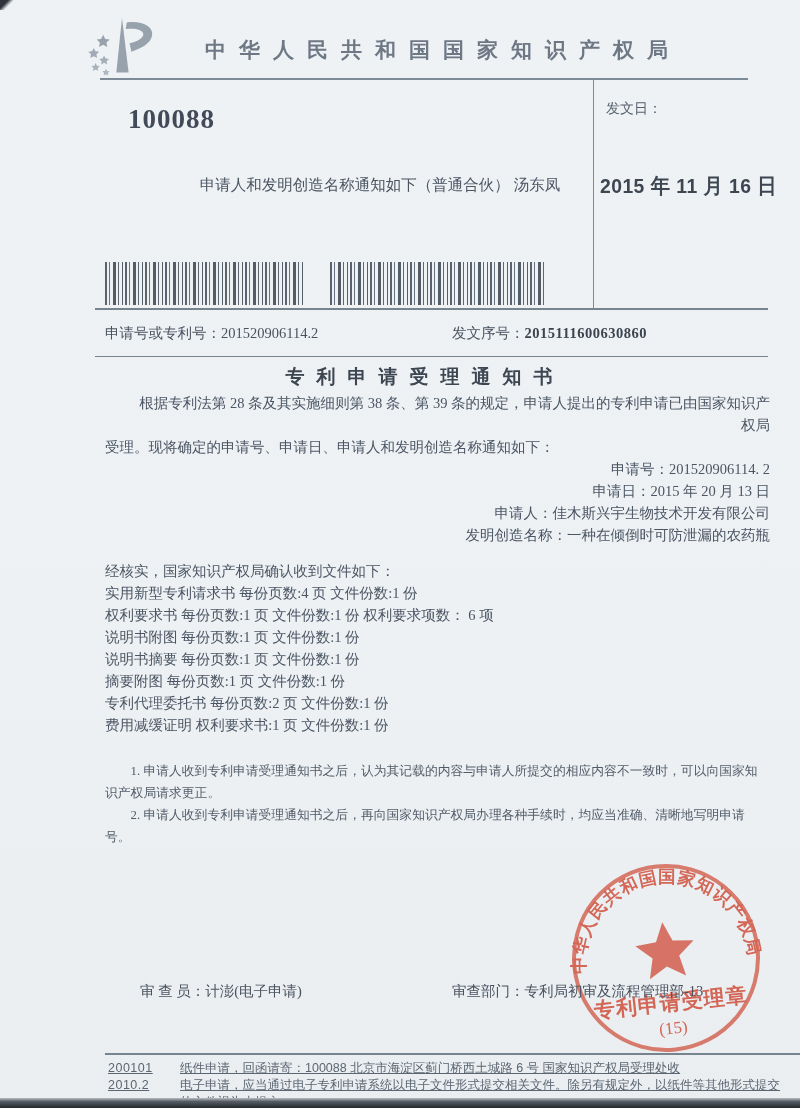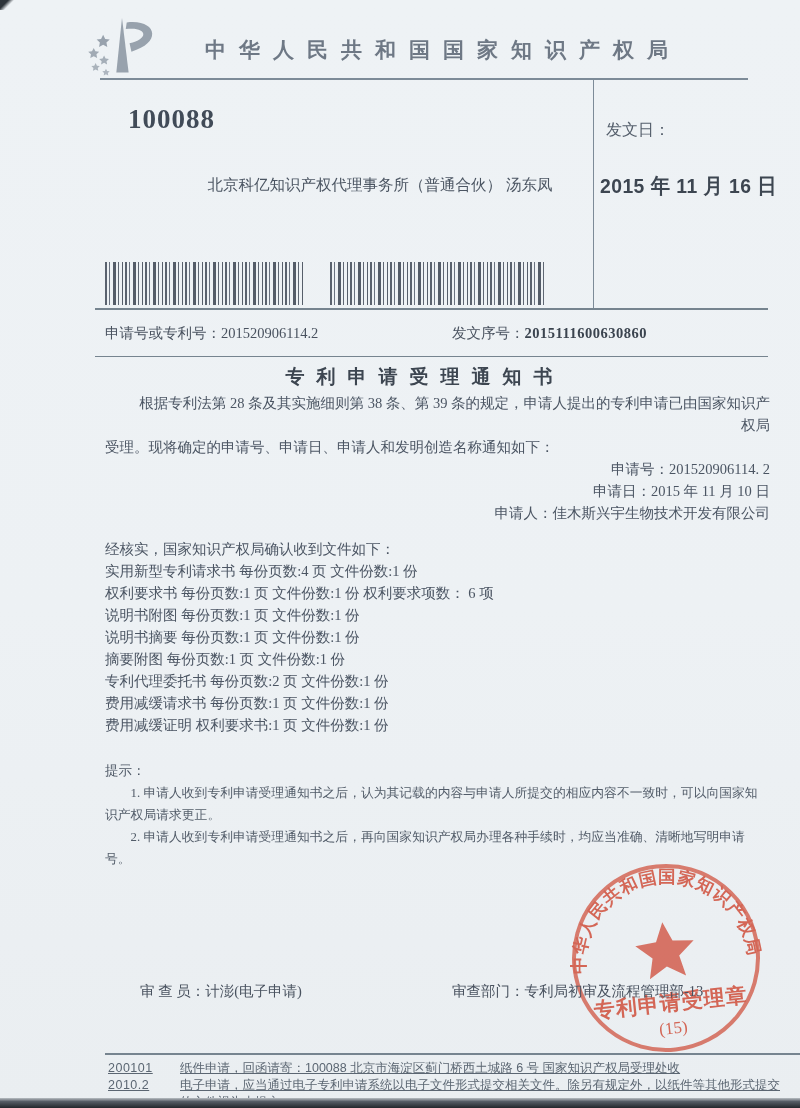--- a/index.html
+++ b/index.html
@@ -25,21 +25,21 @@
   .vert-rule{position:absolute;left:593px;top:78px;width:0;height:230px;
     border-left:1px solid #7d8b98;}
   
   .postal-code{position:absolute;left:128px;top:104px;
     font-size:27px;font-weight:bold;color:#414b58;letter-spacing:1px;text-align:right;}
   .addr1{position:absolute;left:180px;top:146px;width:420px;text-align:center;
     font-size:15.5px;color:#4b5562;}
   .addr2{position:absolute;left:140px;top:175px;width:480px;text-align:center;
     font-size:15.5px;color:#4b5562;}
   
-  .issue-date-label{position:absolute;left:606px;top:120px;font-size:16px;color:#555f6c;}
+  .issue-date-label{position:absolute;left:606px;top:100px;font-size:14px;color:#555f6c;}
   .issue-date-value{position:absolute;left:600px;top:172px;font-size:21px;
     font-weight:bold;color:#3d4651;font-family:"Liberation Sans","DejaVu Sans",sans-serif;
     letter-spacing:0.5px;white-space:nowrap;transform:scaleX(.92);transform-origin:left;}
   
   .barcode{position:absolute;top:262px;height:43px;
     background-image:repeating-linear-gradient(90deg,
       #5a626e 0px,#5a626e 2px,transparent 2px,transparent 4px,
       #6a7280 4px,#6a7280 5px,transparent 5px,transparent 8px,
       #545c68 8px,#545c68 11px,transparent 11px,transparent 13px,
       #5f6773 13px,#5f6773 14px,transparent 14px,transparent 17px,
@@ -107,60 +107,59 @@
         <path d="M33 58 l1.2 2.4 2.7.3-1.9 1.8.4 2.6-2.4-1.3-2.4 1.3.4-2.6-1.9-1.8 2.7-.3z" opacity=".75"></path>
       </g>
     </svg>
   </div>
 
   <div class="office-name">中华人民共和国国家知识产权局</div>
   <div class="header-rule"></div>
   <div class="vert-rule"></div>
 
   <div class="postal-code">100088</div>
-  <div class="addr2">北京科亿知识产权代理事务所（普通合伙） 汤东凤</div>
+  <div class="addr2">申请人和发明创造名称通知如下（普通合伙） 汤东凤</div>
 
   <div class="issue-date-label">发文日：</div>
   <div class="issue-date-value">2015 年 11 月 16 日</div>
 
   <div class="barcode b1"></div>
   <div class="barcode b2"></div>
   <div class="rule-under-barcode"></div>
 
   <div class="ref-row">
     <span class="ref-app"><span>申请号或专利号：</span><span>201520906114.2</span></span>
     <span class="ref-serial"><span>发文序号：</span><b>2015111600630860</b></span>
   </div>
   <div class="rule-under-ref"></div>
 
   <div class="notice-title">专利申请受理通知书</div>
 
   <div class="body-block">
     <div class="indent">根据专利法第 28 条及其实施细则第 38 条、第 39 条的规定，申请人提出的专利申请已由国家知识产权局</div>
     <div>受理。现将确定的申请号、申请日、申请人和发明创造名称通知如下：</div>
     <div class="indent">申请号：201520906114. 2</div>
-    <div class="indent">申请日：2015 年 11 月 10 日</div>
+    <div class="indent">申请日：2015 年 20 月 13 日</div>
     <div class="indent">申请人：佳木斯兴宇生物技术开发有限公司</div>
+    <div class="indent">发明创造名称：一种在倾倒时可防泄漏的农药瓶</div>
 
     <div class="doc-gap"></div>
 
     <div>经核实，国家知识产权局确认收到文件如下：</div>
     <div>实用新型专利请求书 每份页数:4 页  文件份数:1 份</div>
     <div>权利要求书 每份页数:1 页  文件份数:1 份 权利要求项数：  6 项</div>
     <div>说明书附图 每份页数:1 页  文件份数:1 份</div>
     <div>说明书摘要 每份页数:1 页  文件份数:1 份</div>
     <div>摘要附图 每份页数:1 页  文件份数:1 份</div>
     <div>专利代理委托书 每份页数:2 页  文件份数:1 份</div>
-    <div>费用减缓请求书 每份页数:1 页  文件份数:1 份</div>
     <div>费用减缓证明 权利要求书:1 页  文件份数:1 份</div>
 
     <div class="tips-gap"></div>
 
     <div class="tips-block">
-      <div class="tips-label">提示：</div>
       <div class="tip">1. 申请人收到专利申请受理通知书之后，认为其记载的内容与申请人所提交的相应内容不一致时，可以向国家知识产权局请求更正。</div>
       <div class="tip">2. 申请人收到专利申请受理通知书之后，再向国家知识产权局办理各种手续时，均应当准确、清晰地写明申请号。</div>
     </div>
   </div>
 
   <div class="seal">
     <svg viewBox="0 0 200 200" width="200" height="200">
       <defs>
         <path id="ringPath" d="M 22,132 A 82,82 0 1 1 178,132"></path>
       </defs>

